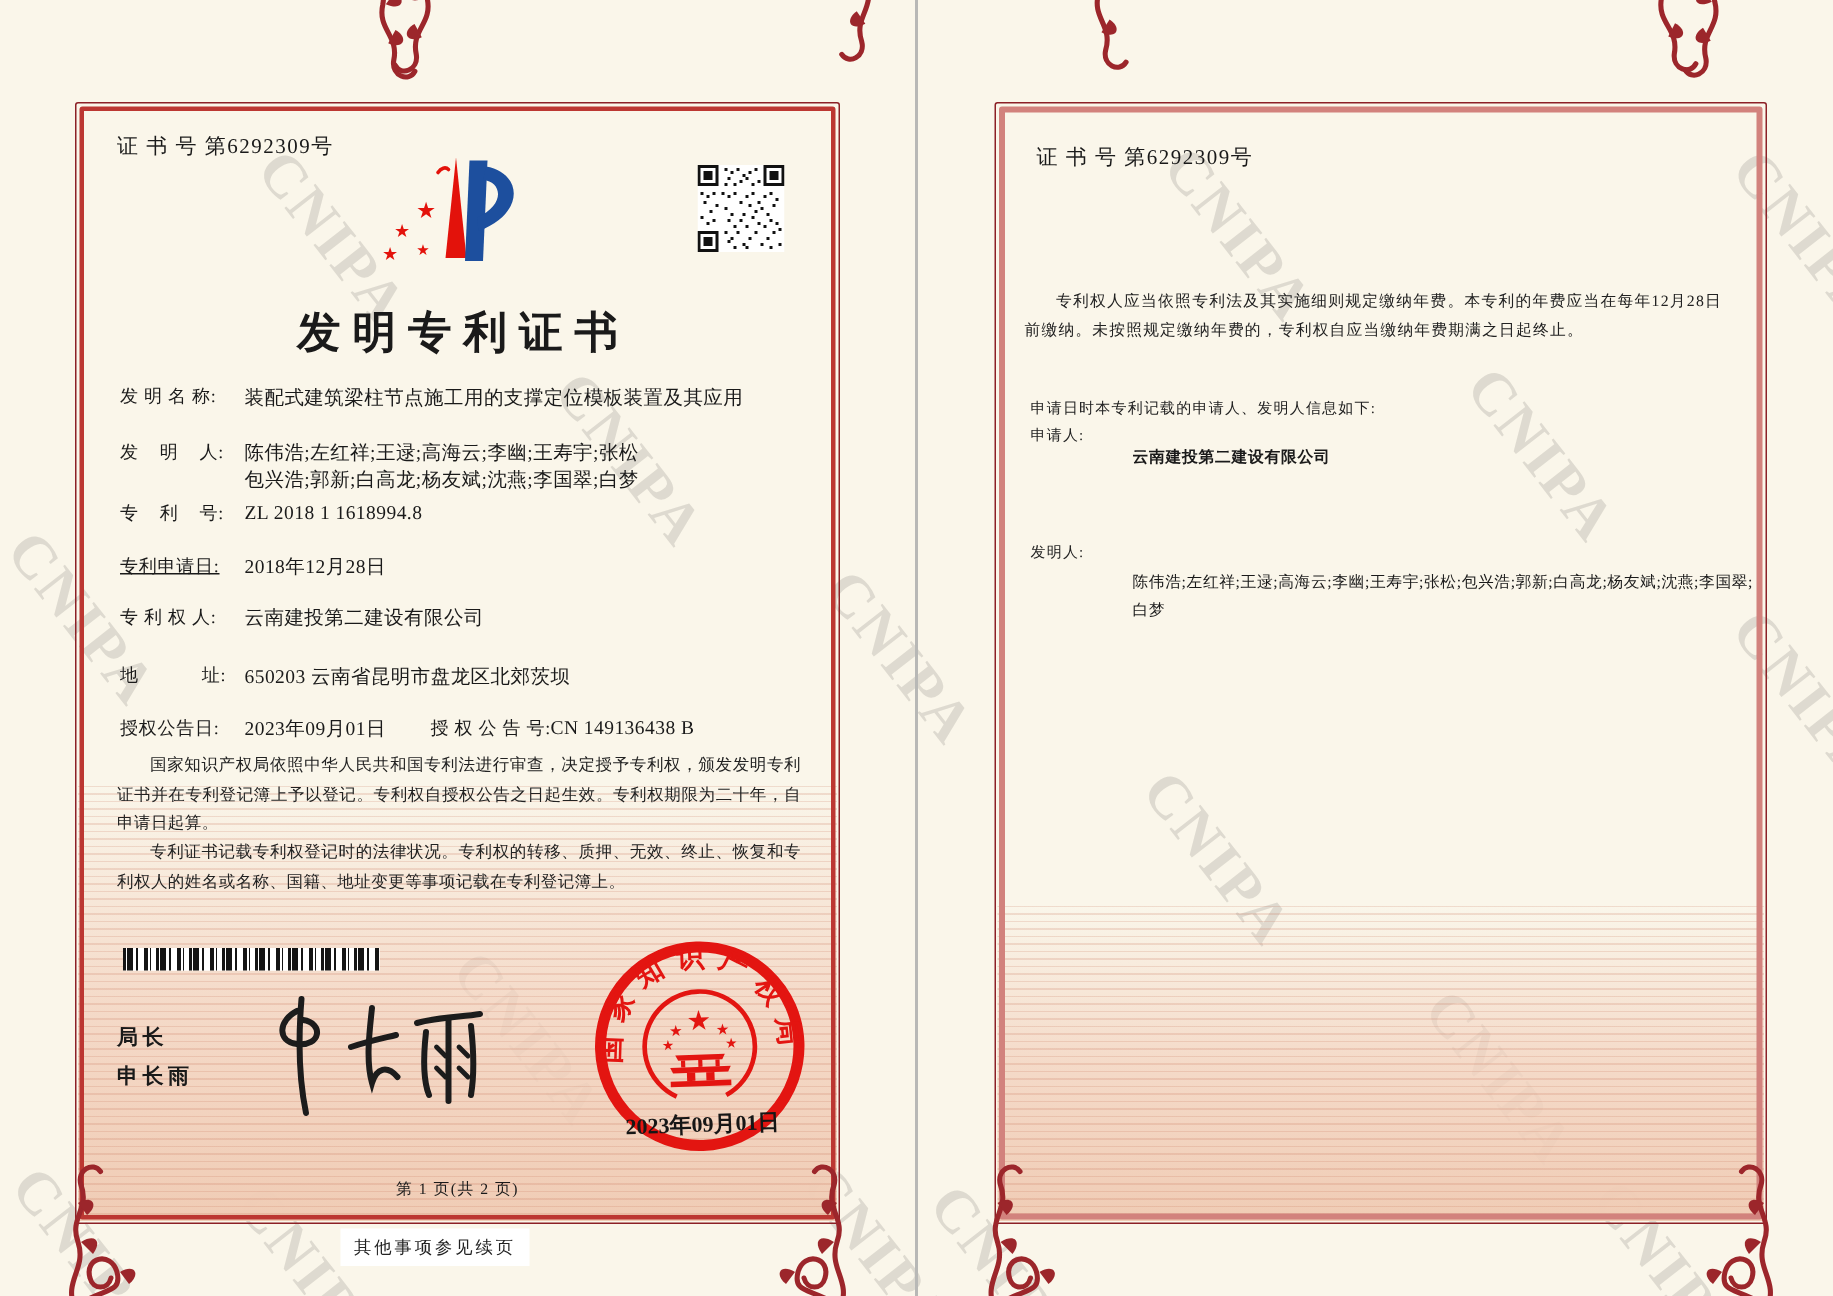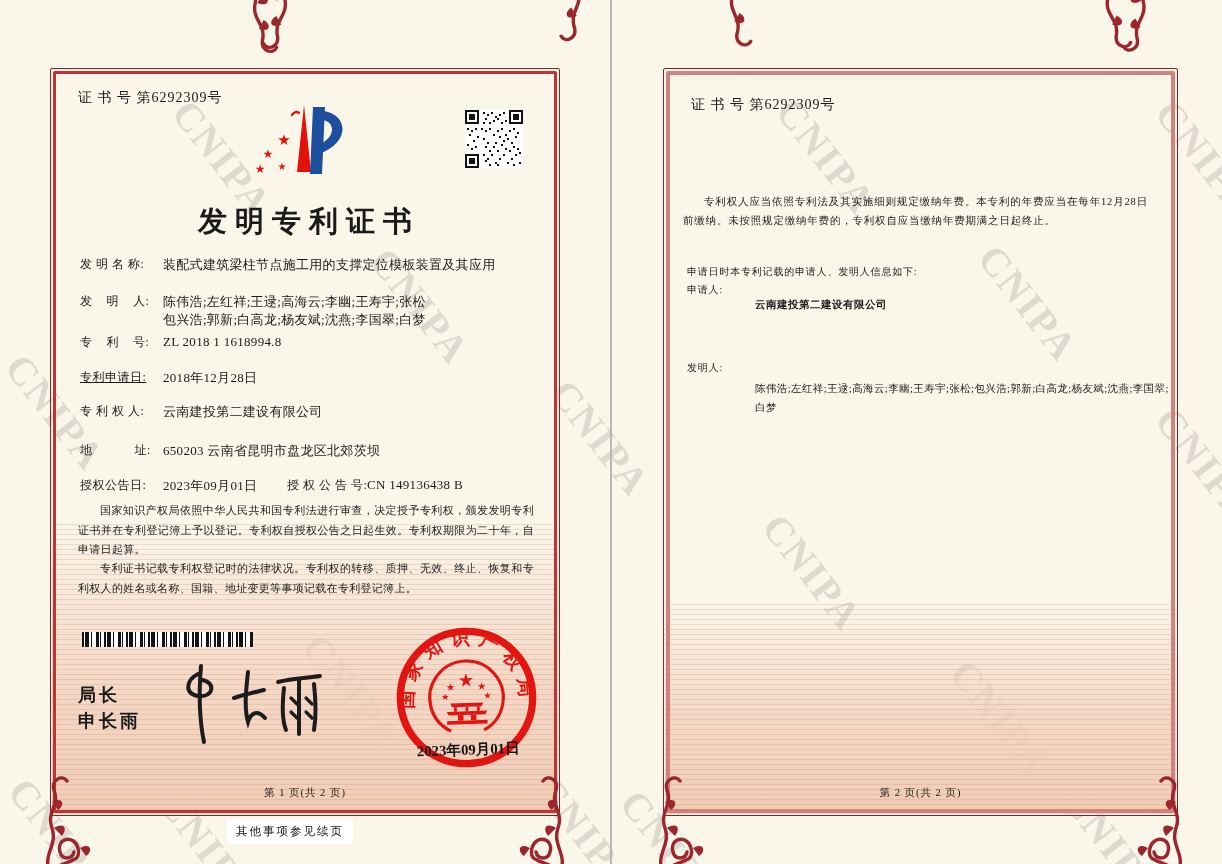--- a/index.html
+++ b/index.html
@@ -39,21 +39,21 @@
     margin-top:21px;
   }
   .flabel{font-size:12px;white-space:pre;letter-spacing:0.5px;}
   .fvalue{font-size:13px;letter-spacing:0.3px;}
   .para{
     font-size:11px;line-height:19.5px;text-indent:2em;letter-spacing:0.3px;
     text-align:justify;color:#202020;margin:0;
   }
   .kai{color:#222;}
   .footer-num{position:absolute;left:0;right:0;text-align:center;font-size:10.5px;letter-spacing:1px;}
-  .signer{font-family:"Liberation Sans","DejaVu Sans",sans-serif;font-weight:600;font-size:18px;letter-spacing:3px;}
+  .signer{font-family:"Liberation Sans","DejaVu Sans",sans-serif;font-weight:600;font-size:14px;letter-spacing:3px;}
   .small-kai{font-size:10px;letter-spacing:0.8px;color:#222;}
   
   .separator{position:absolute;left:610px;top:0;width:2px;height:864px;background:#b8b8b6;}
   .barcode{
     position:absolute;width:171px;height:15px;background-color:#fff;
     background-image:repeating-linear-gradient(90deg,
       #141414 0 2px,#fff 2px 3px,#141414 3px 7px,#fff 7px 9px,
       #141414 9px 10px,#fff 10px 14px,#141414 14px 17px,#fff 17px 18px,
       #141414 18px 19px,#fff 19px 22px);
   }
@@ -263,14 +263,13 @@
 
   <p class="abs para kai" style="left:20px;top:125px;width:465px;font-size:10.5px;line-height:18.5px;letter-spacing:0.8px;">专利权人应当依照专利法及其实施细则规定缴纳年费。本专利的年费应当在每年12月28日前缴纳。未按照规定缴纳年费的，专利权自应当缴纳年费期满之日起终止。</p>
 
   <div class="abs small-kai" style="left:24px;top:197px;">申请日时本专利记载的申请人、发明人信息如下:</div>
   <div class="abs small-kai" style="left:24px;top:215px;">申请人:</div>
   <div class="abs" style="left:92px;top:230px;font-size:10.5px;font-weight:600;letter-spacing:0.5px;">云南建投第二建设有限公司</div>
 
   <div class="abs small-kai" style="left:24px;top:293px;">发明人:</div>
   <div class="abs" style="left:92px;top:311px;width:418px;font-size:10.5px;line-height:19px;letter-spacing:0.4px;">陈伟浩;左红祥;王逯;高海云;李幽;王寿宇;张松;包兴浩;郭新;白高龙;杨友斌;沈燕;李国翠;白梦</div>
 
-  <div class="footer-num" style="top:718px;">第 2 页(共 2 页)</div>
 </section>
 
 </body></html>

